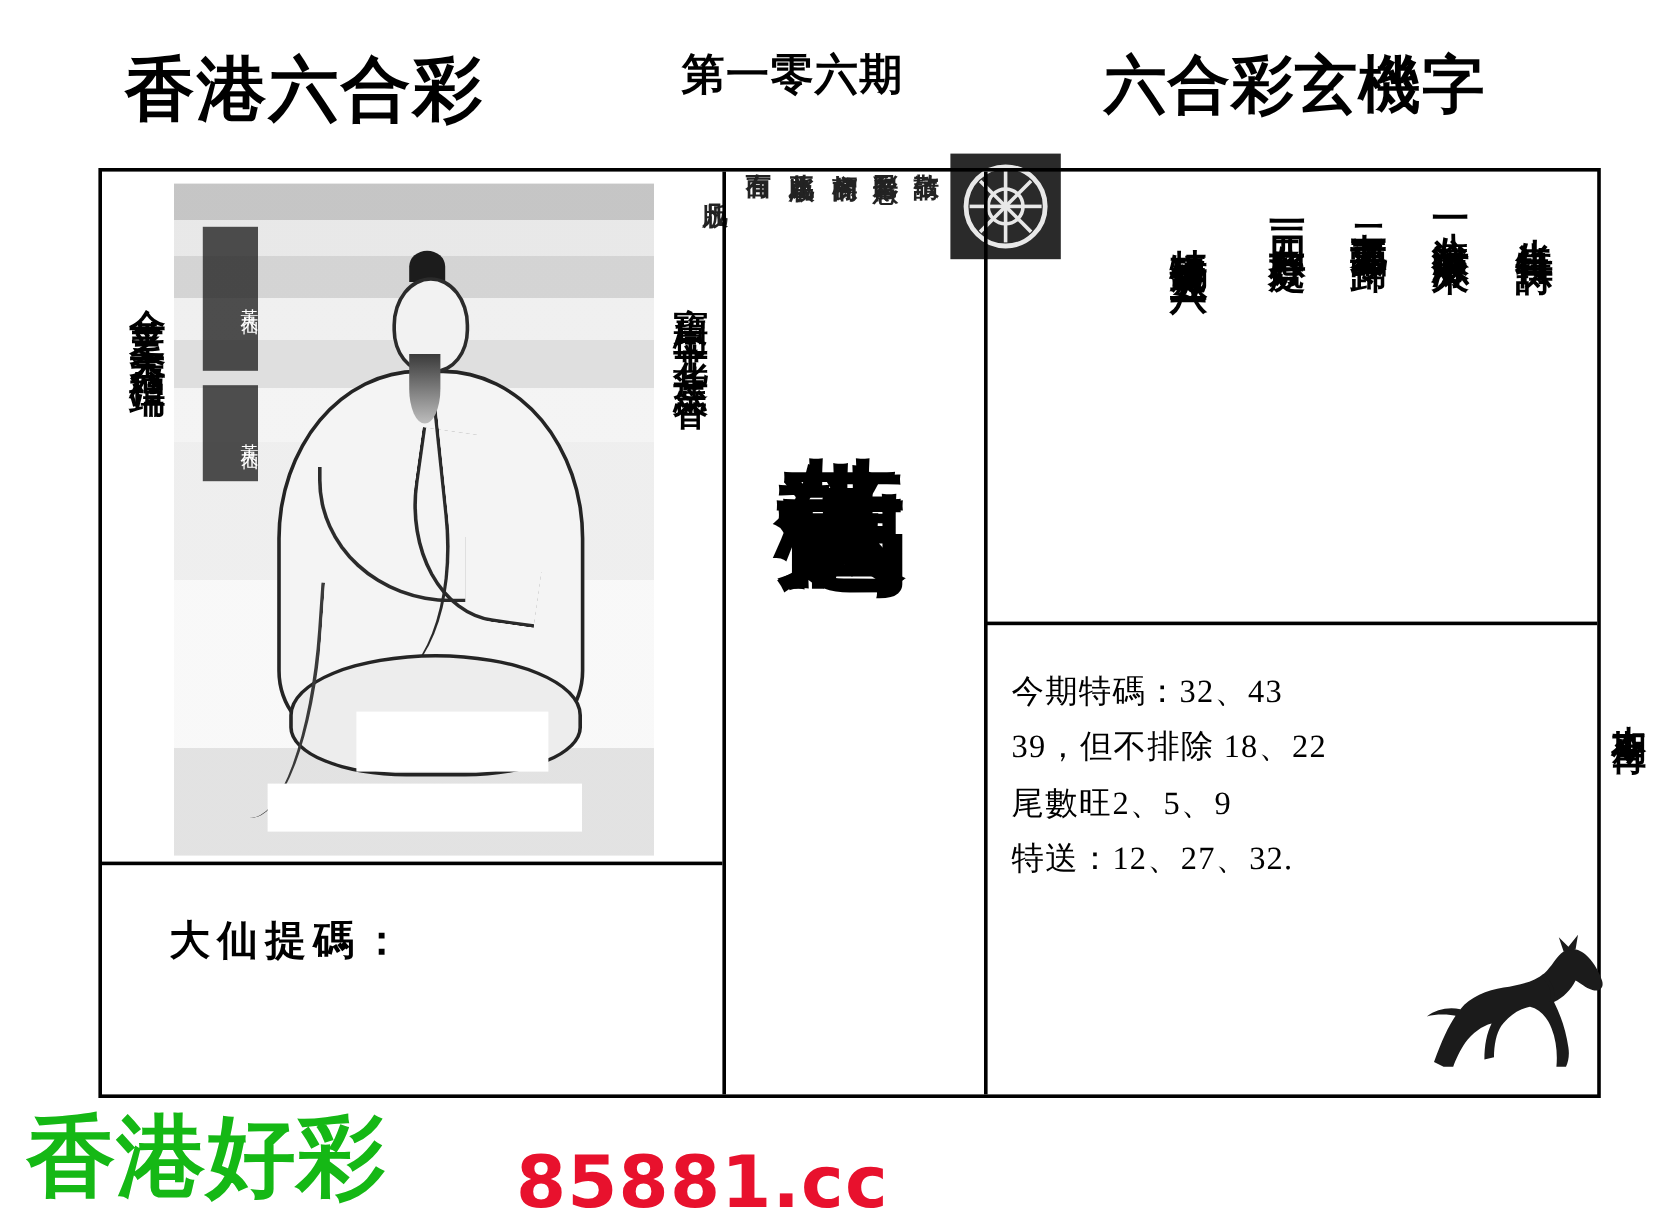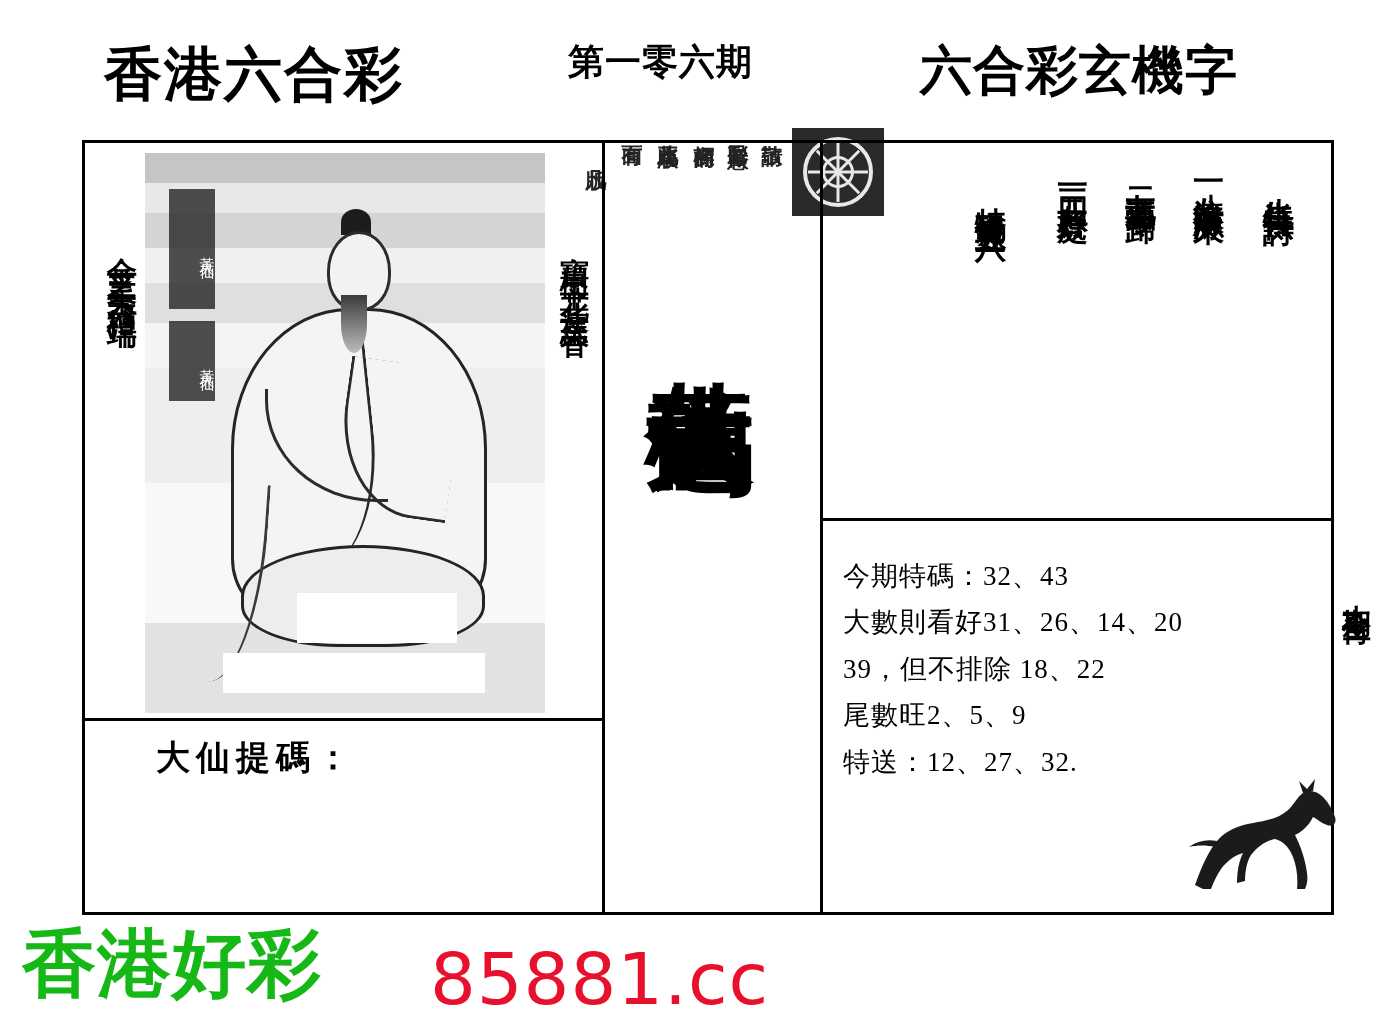--- a/index.html
+++ b/index.html
@@ -222,24 +222,23 @@
     top: 90px;
     font-size: 29px;
     font-weight: bold;
     letter-spacing: 12px;
   }
 
   
   .left-bottom {
     position: absolute;
     left: 0;
-    top: 564px;
+    top: 590px;
     width: 480px;
     height: 194px;
-    margin-left: 15px;
   }
   .tima-title {
     position: absolute;
     left: 56px;
     top: 28px;
     font-size: 34px;
     font-weight: bold;
     letter-spacing: 6px;
   }
   .tima-nums {
@@ -391,22 +390,22 @@
     font-size: 74px;
     font-weight: bold;
     color: #15b815;
     font-family: "DejaVu Sans", "Liberation Sans", sans-serif;
     letter-spacing: 1px;
   }
   .footer-num {
     position: absolute;
     left: 430px;
     bottom: 0px;
-    font-size: 72px;
-    font-weight: normal;
+    font-size: 60px;
+    font-weight: bold;
     color: #e8112d;
     font-family: "DejaVu Sans", "Liberation Sans", sans-serif;
     letter-spacing: 1px;
   }
 </style>
 </head>
 <body>
 
 <div class="page">
 
@@ -472,21 +471,20 @@
       <div class="vtext poem-col poem-title">生肖特供詩</div>
       <div class="vtext poem-col poem-1">一八滾滾財源來</div>
       <div class="vtext poem-col poem-2">二九還要零一歸</div>
       <div class="vtext poem-col poem-3">三一四八各好處</div>
       <div class="vtext poem-col poem-4">特碼尾數五三八</div>
     </div>
 
     <div class="right-bottom">
       <div class="rb-lines">
         <div>今期特碼：32、43</div>
-        <div>大數則看好31、26、14、20</div>
         <div>39，但不排除 18、22</div>
         <div>尾數旺2、5、9</div>
         <div>特送：12、27、32.</div>
       </div>
       <div class="vtext rb-side">本期生肖</div>
 
       <svg class="horse" viewBox="0 0 190 130">
         <path d="M30 118 C38 96 44 84 52 74 C60 64 74 58 88 56 C100 54 112 52 122 44
                  C128 39 132 30 138 26 C144 22 152 24 158 30 C164 36 168 44 170 50
                  C172 56 168 60 162 58 C156 56 152 52 148 50 C144 58 138 64 130 68

